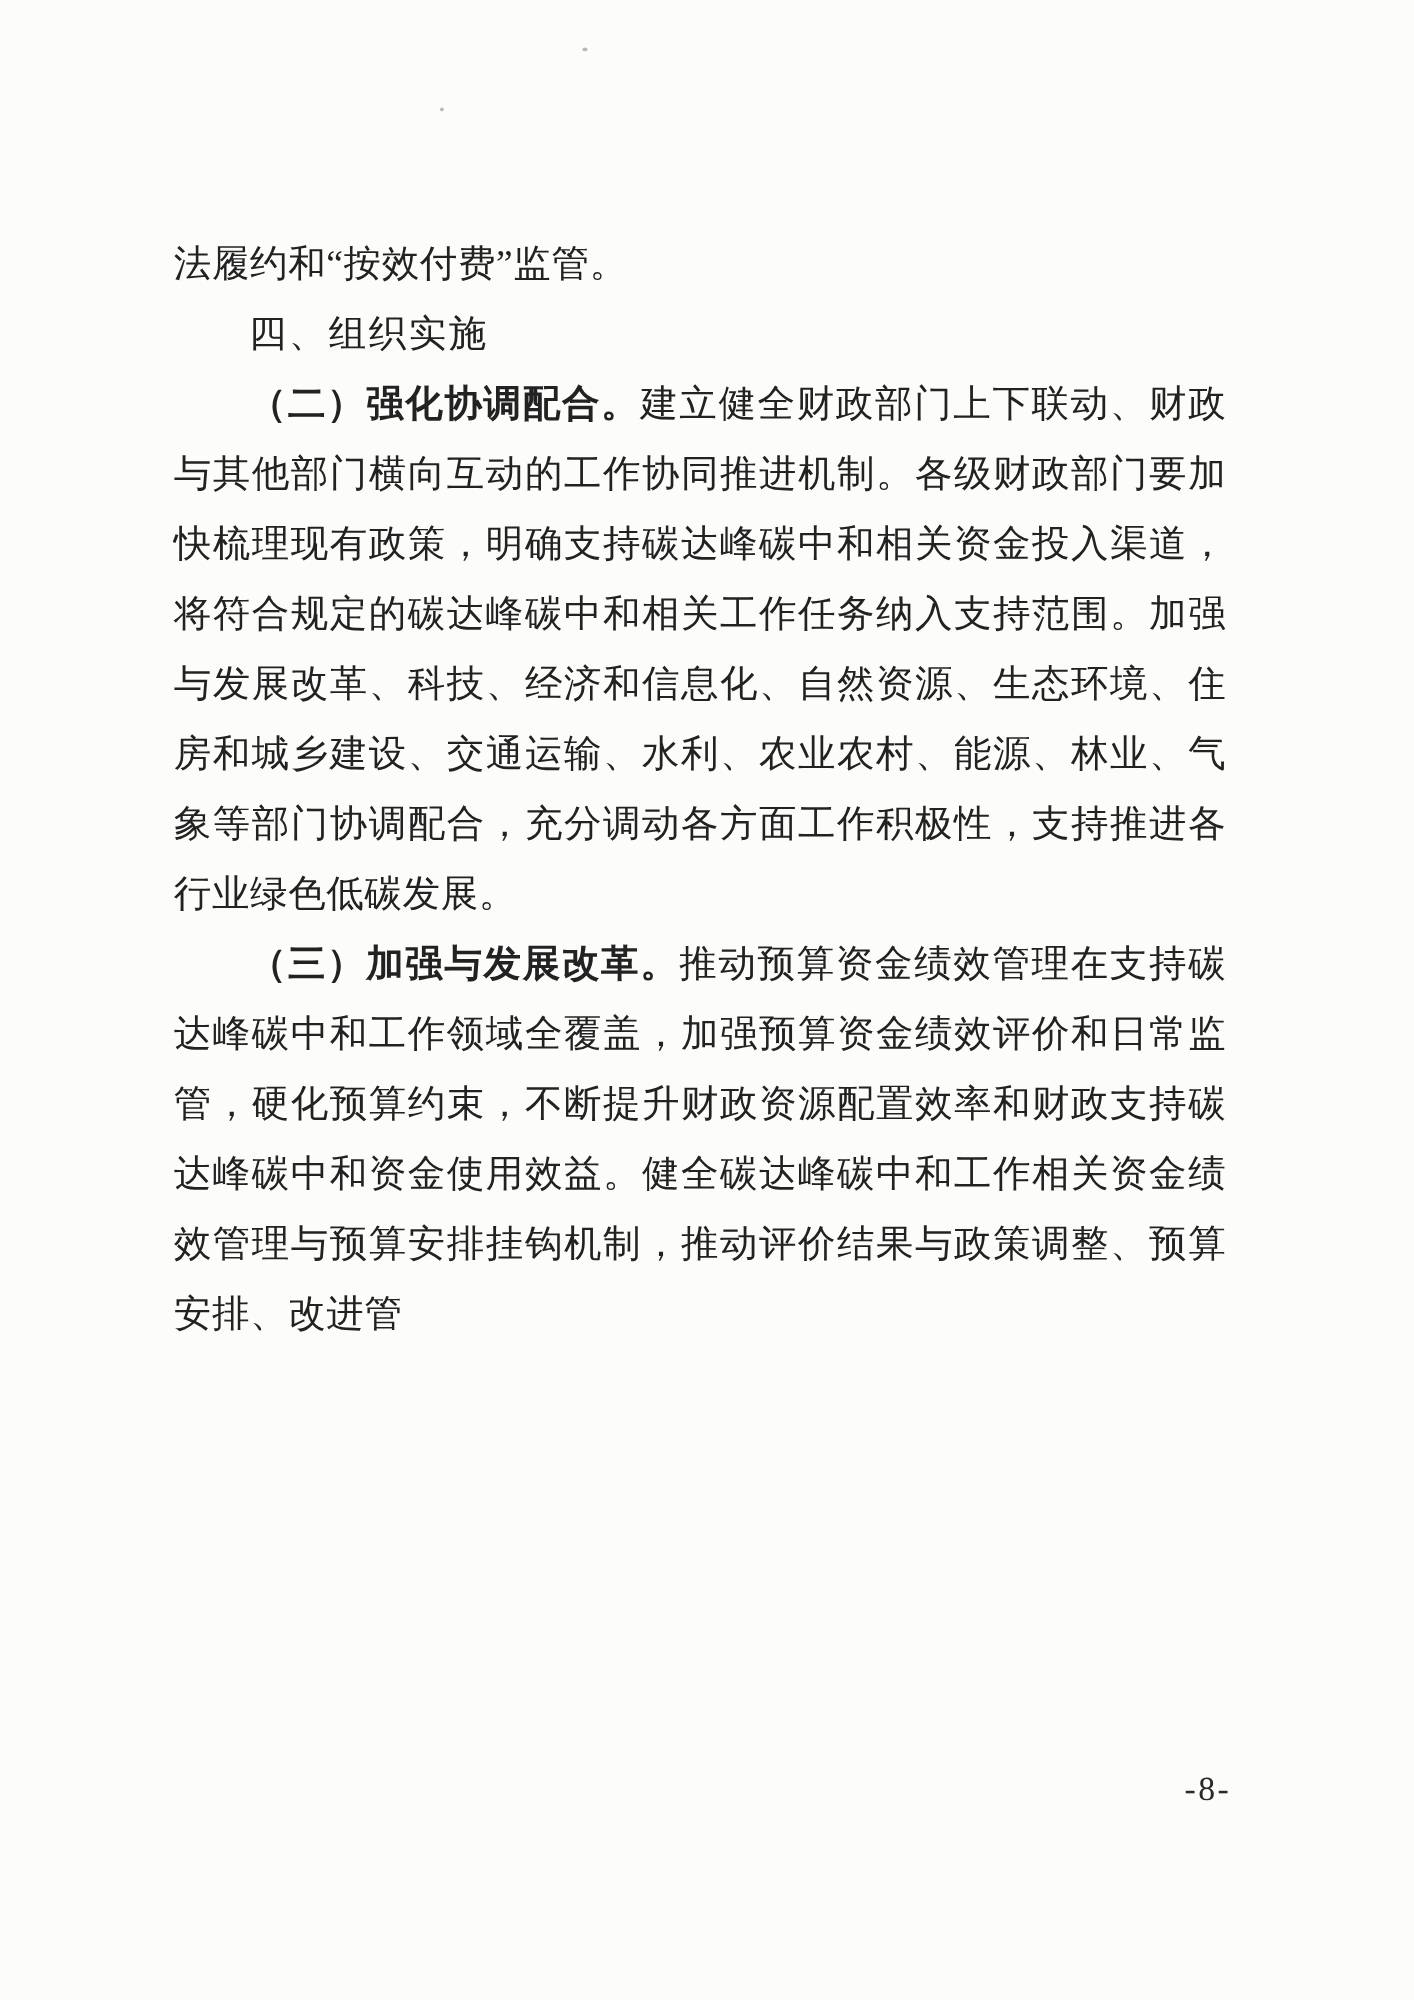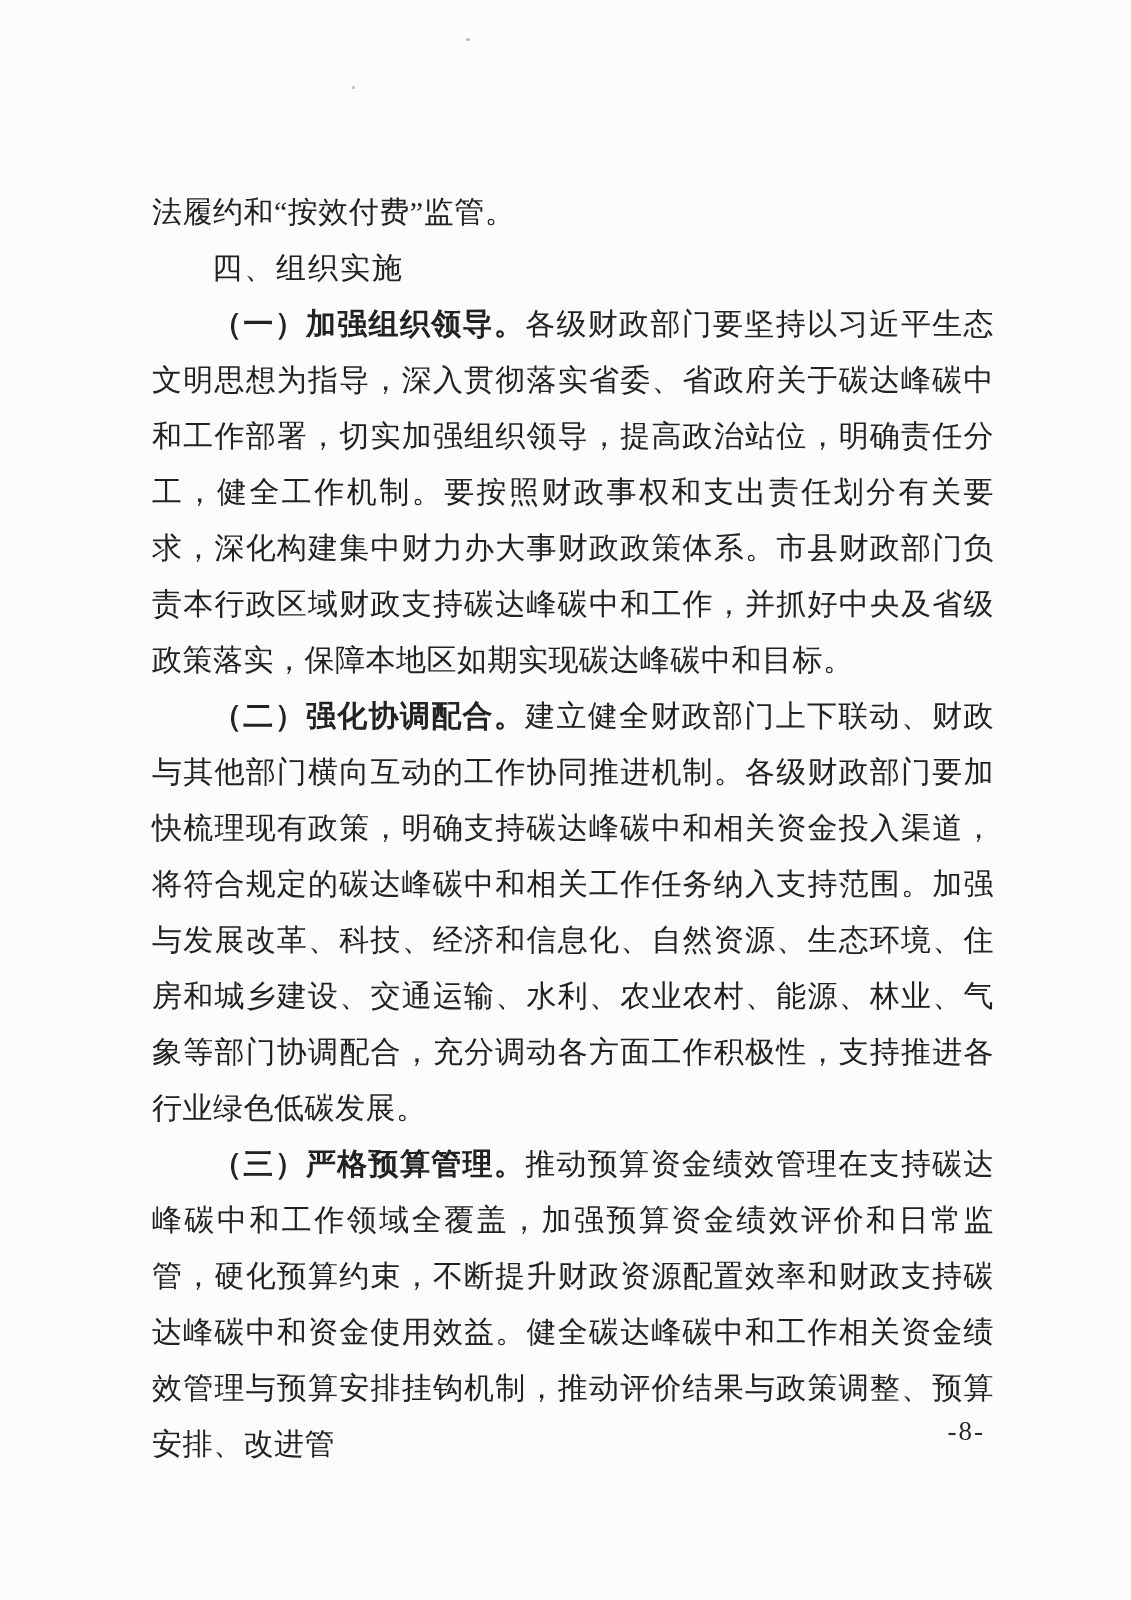--- a/index.html
+++ b/index.html
@@ -10,21 +10,21 @@
   }
   body {
     background: #fcfcfa;
     font-family: "Liberation Serif", "DejaVu Serif", serif;
     color: #222222;
     position: relative;
   }
   .page {
     position: absolute;
     top: 184px;
-    left: 152px;
+    left: 139px;
     width: 842px;
   }
   .doc-text {
     font-size: 30px;
     line-height: 56px;
     text-align: justify;
     text-justify: inter-ideograph;
     letter-spacing: 0.5px;
   }
   .continuation {
@@ -62,27 +62,24 @@
 
 <span class="speck speck-1"></span>
 <span class="speck speck-2"></span>
 
 <div class="page">
 
   <div class="doc-text continuation">法履约和“按效付费”监管。</div>
 
   <div class="doc-text section-heading">四、组织实施</div>
 
-  <div class="doc-text para">
-    <span class="lead">（一）加强组织领导。</span><span>各级财政部门要坚持以习近平生态文明思想为指导，深入贯彻落实省委、省政府关于碳达峰碳中和工作部署，切实加强组织领导，提高政治站位，明确责任分工，健全工作机制。要按照财政事权和支出责任划分有关要求，深化构建集中财力办大事财政政策体系。市县财政部门负责本行政区域财政支持碳达峰碳中和工作，并抓好中央及省级政策落实，保障本地区如期实现碳达峰碳中和目标。</span>
-  </div>
 
   <div class="doc-text para">
     <span class="lead">（二）强化协调配合。</span><span>建立健全财政部门上下联动、财政与其他部门横向互动的工作协同推进机制。各级财政部门要加快梳理现有政策，明确支持碳达峰碳中和相关资金投入渠道，将符合规定的碳达峰碳中和相关工作任务纳入支持范围。加强与发展改革、科技、经济和信息化、自然资源、生态环境、住房和城乡建设、交通运输、水利、农业农村、能源、林业、气象等部门协调配合，充分调动各方面工作积极性，支持推进各行业绿色低碳发展。</span>
   </div>
 
   <div class="doc-text para">
-    <span class="lead">（三）严格预算管理。</span><span>推动预算资金绩效管理在支持碳达峰碳中和工作领域全覆盖，加强预算资金绩效评价和日常监管，硬化预算约束，不断提升财政资源配置效率和财政支持碳达峰碳中和资金使用效益。健全碳达峰碳中和工作相关资金绩效管理与预算安排挂钩机制，推动评价结果与政策调整、预算安排、改进管</span>
+    <span class="lead">（三）加强与发展改革。</span><span>推动预算资金绩效管理在支持碳达峰碳中和工作领域全覆盖，加强预算资金绩效评价和日常监管，硬化预算约束，不断提升财政资源配置效率和财政支持碳达峰碳中和资金使用效益。健全碳达峰碳中和工作相关资金绩效管理与预算安排挂钩机制，推动评价结果与政策调整、预算安排、改进管</span>
   </div>
 
 </div>
 
 <div class="page-number">-8-</div>
 
 </body></html>

